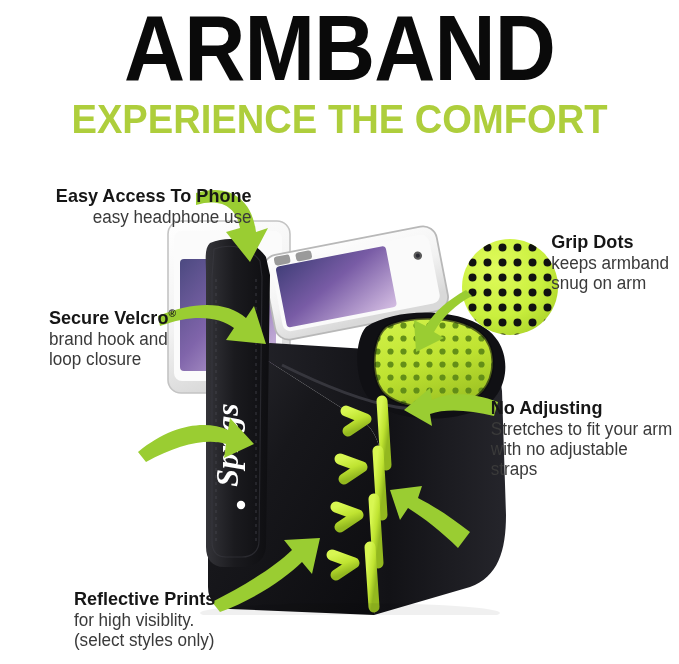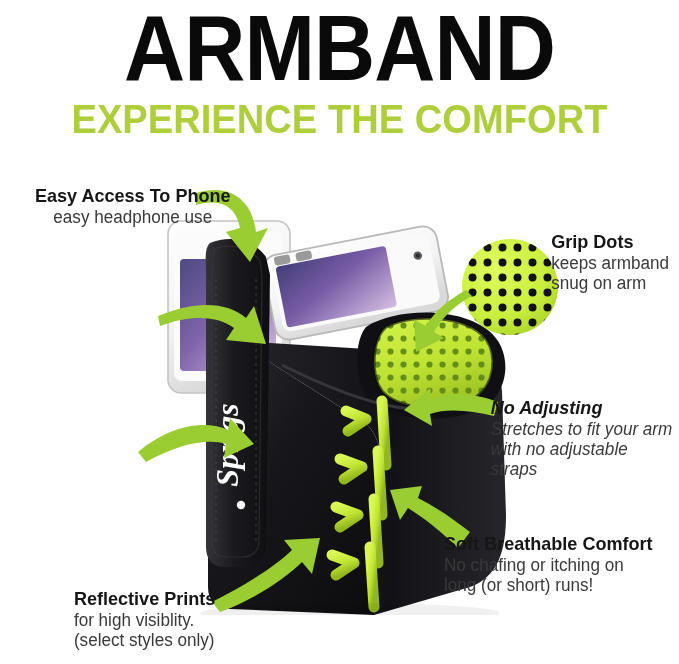--- a/index.html
+++ b/index.html
@@ -49,33 +49,33 @@
   }
   .callout .sub {
     font-family:"Liberation Sans Narrow","Liberation Sans", sans-serif;
     font-weight:normal;
     color:#3a3a3a;
     line-height:1.12;
     font-size:18px;
     transform:scaleX(0.95);
   }
   .callout .sub.dark { color:#161616; }
-  .ta-left   { text-align:center;   transform-origin:left top; }
+  .ta-left   { text-align:right;   transform-origin:left top; }
   .ta-center { transform-origin:center top; }
   .ta-left .ttl, .ta-left .sub { transform-origin:left top; }
   .ta-center .ttl, .ta-center .sub { transform-origin:center top; }
   sup.reg { font-size:0.56em; vertical-align:super; line-height:0; }
 
   
   #c-easy-access    { left:14px;  top:186px; width:250px; }
   #c-secure-velcro  { left:44px;  top:308px; width:200px; }
   #c-stretch-fabric { left:2px;   top:458px; width:252px; }
   #c-reflective     { left:68px;  top:589px; width:236px; }
   #c-grip-dots      { left:548px; top:232px; width:128px; }
-  #c-no-adjusting   { left:486px; top:398px; width:192px;font-style:italic; }
+  #c-no-adjusting   { left:486px; top:398px; width:192px; }
   #c-soft-comfort   { left:438px; top:534px; width:240px; }
 
   
   svg.layer { position:absolute; left:0; top:0; width:679px; height:664px; pointer-events:none; }
   svg.layer.above { z-index:3; }
   .callout { z-index:4; }
   .header  { z-index:4; }
   #photo   { z-index:2; }
 
   
@@ -262,39 +262,39 @@
                  C424,518 442,532 458,548 Z"></path>
       </g>
     </g>
   </svg>
 
   <div class="callout ta-left" id="c-easy-access">
     <div class="ttl">Easy Access To Phone</div>
     <div class="sub">easy headphone use</div>
   </div>
 
+  <div class="callout ta-center" id="c-secure-velcro">
+    <div class="ttl"><span>Secure Velcro</span><sup class="reg">®</sup></div>
+    <div class="sub">brand hook and</div>
+    <div class="sub">loop closure</div>
+  </div>
 
 
   <div class="callout ta-center" id="c-reflective">
     <div class="ttl">Reflective Prints</div>
     <div class="sub">for high visiblity.</div>
     <div class="sub">(select styles only)</div>
   </div>
 
   <div class="callout ta-center" id="c-grip-dots">
     <div class="ttl">Grip Dots</div>
     <div class="sub">keeps armband</div>
     <div class="sub">snug on arm</div>
   </div>
 
   <div class="callout ta-center" id="c-no-adjusting">
     <div class="ttl">No Adjusting</div>
     <div class="sub">Stretches to fit your arm</div>
     <div class="sub">with no adjustable straps</div>
   </div>
 
-  <div class="callout ta-center" id="c-soft-comfort">
-    <div class="ttl">Soft Breathable Comfort</div>
-    <div class="sub">No chafing or itching on</div>
-    <div class="sub">long (or short) runs!</div>
-  </div>
 
 </div>
 
 </body></html>

